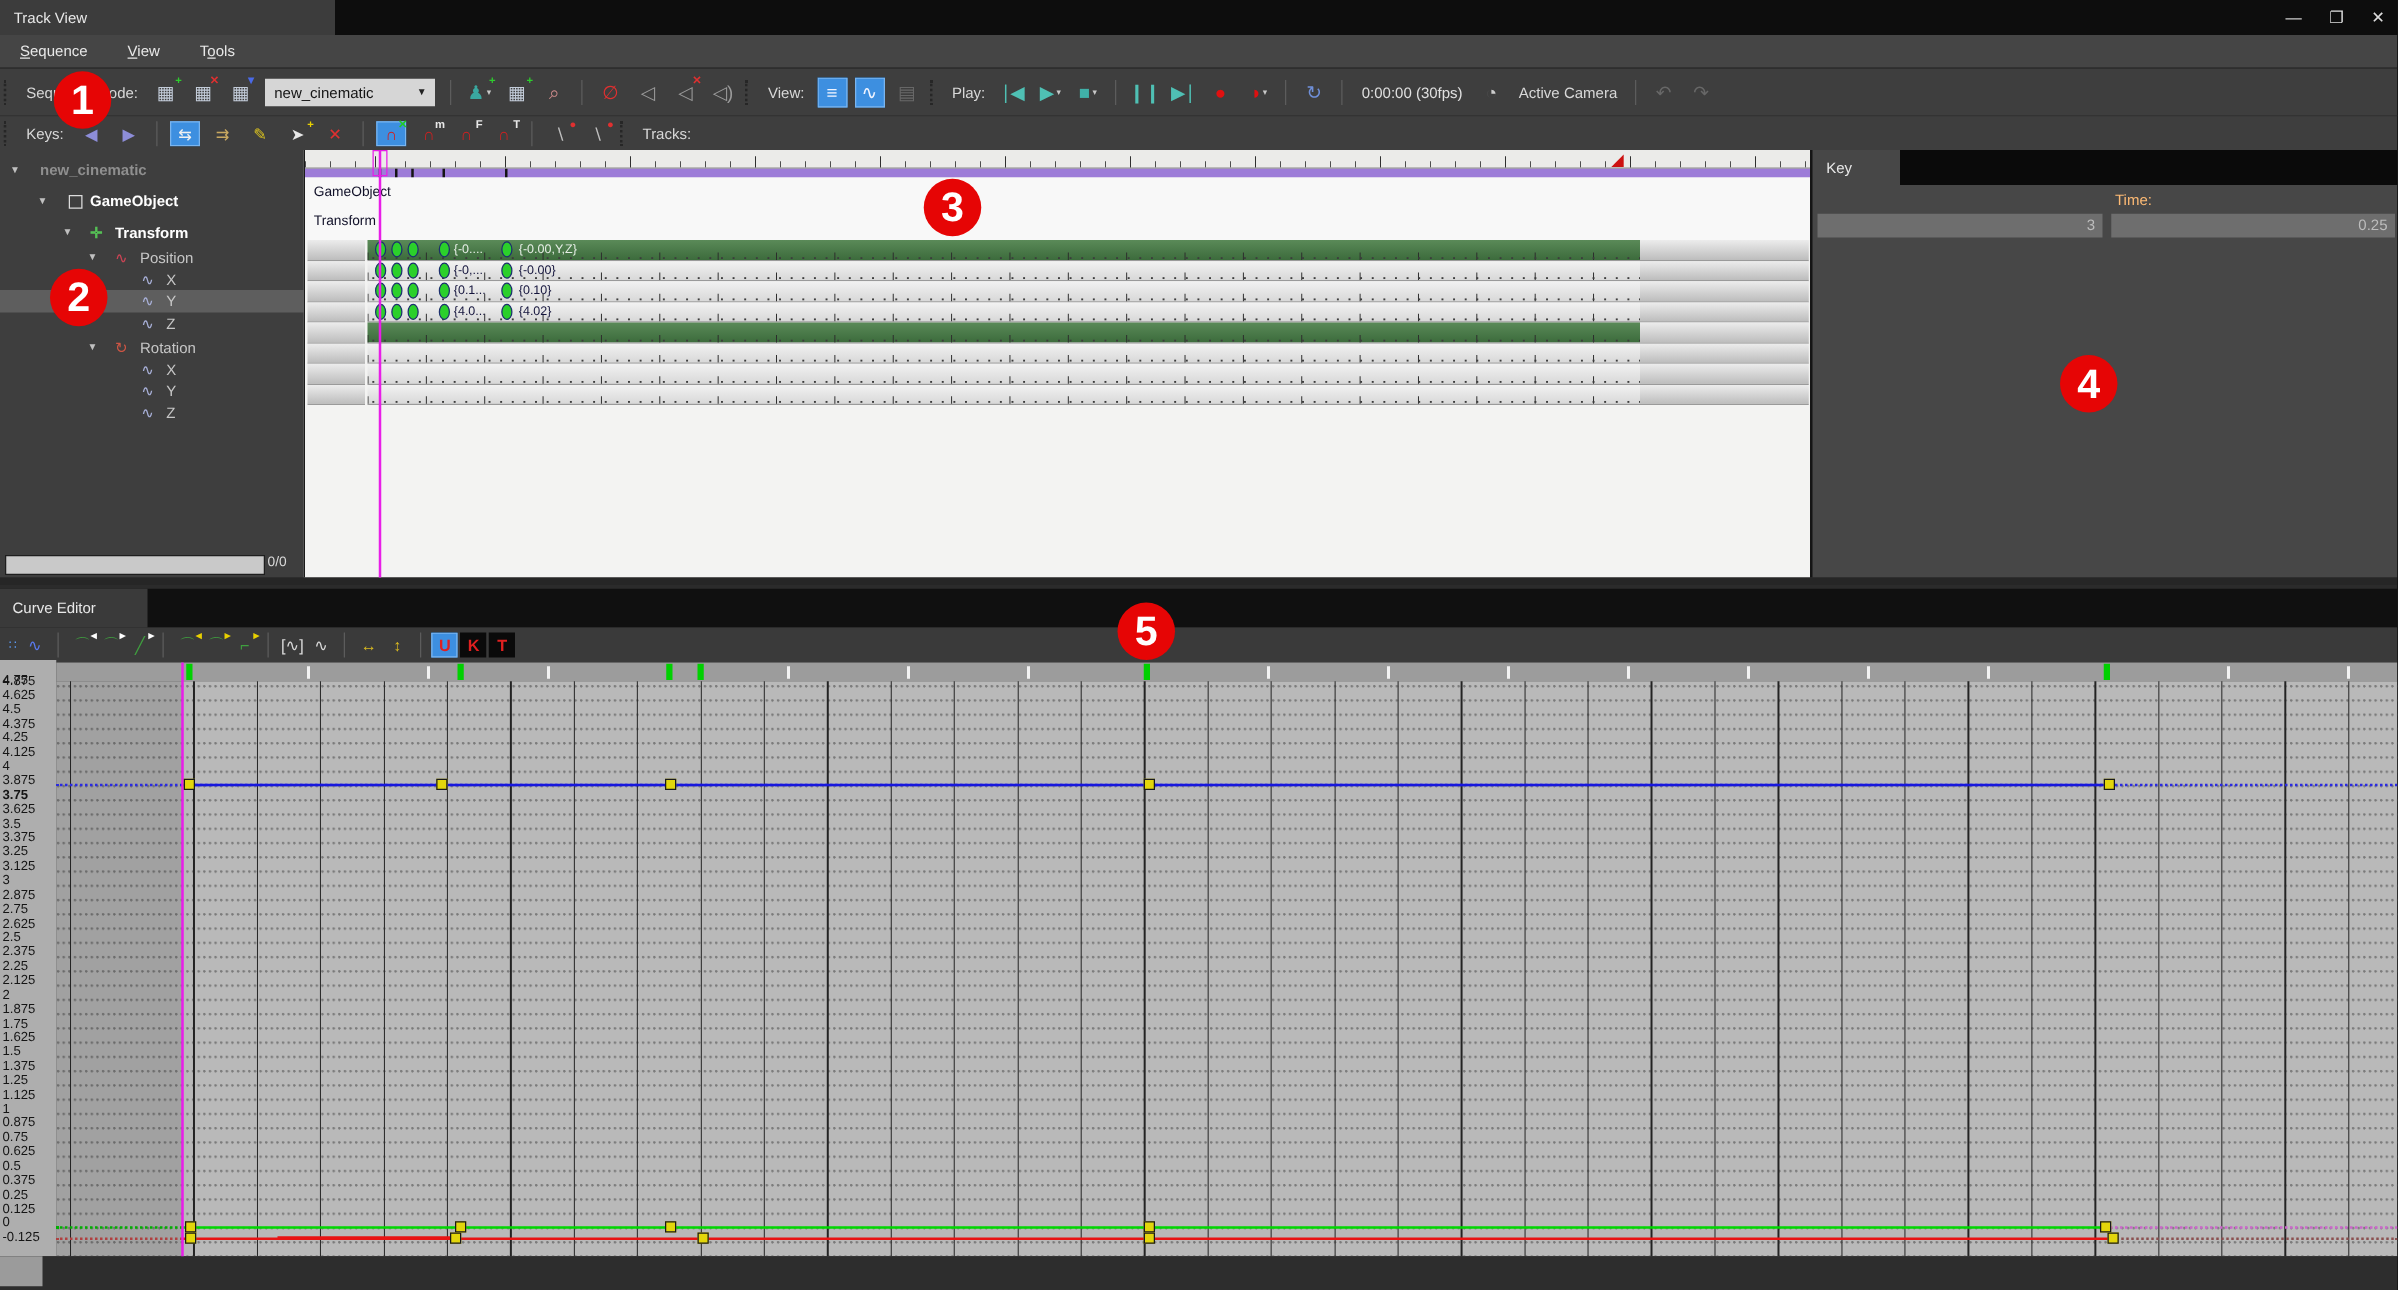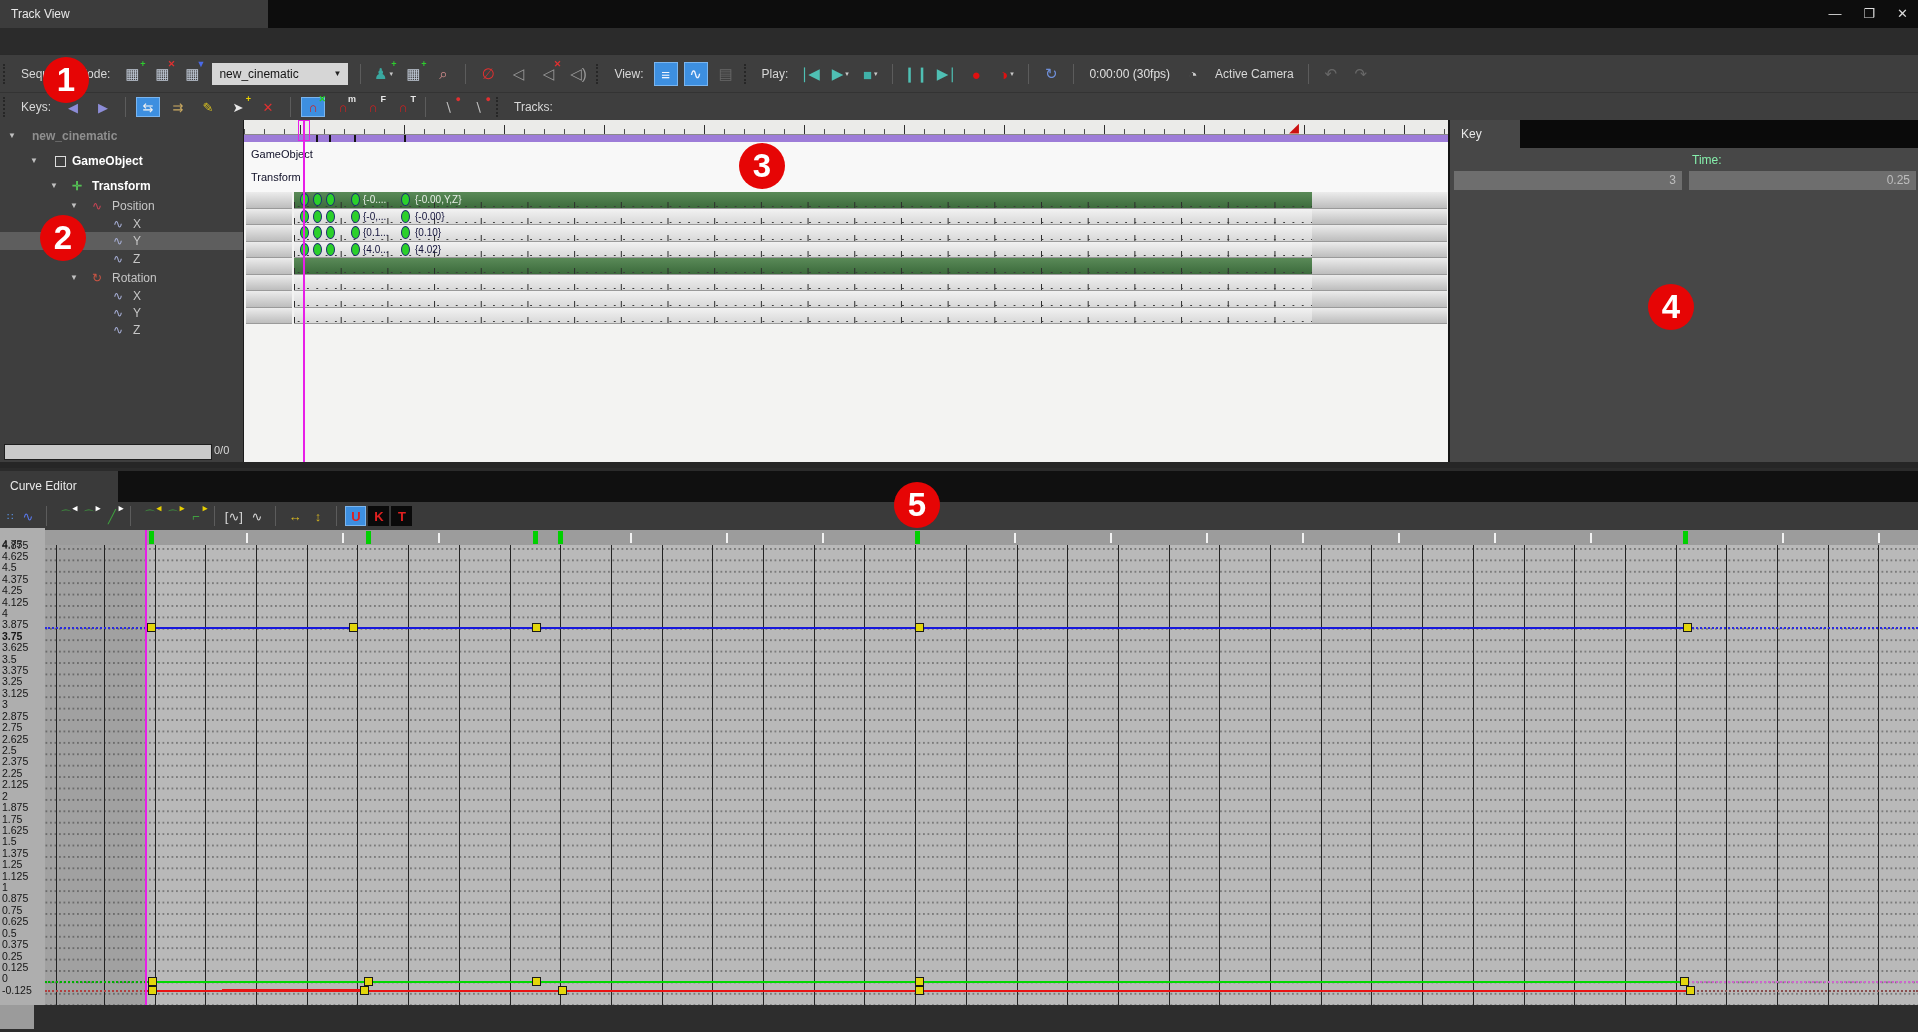--- a/index.html
+++ b/index.html
@@ -76,21 +76,21 @@
         top:1px;box-sizing:border-box;z-index:3;}
   .klabel{position:absolute;top:2px;font-size:10px;white-space:nowrap;z-index:3;}
   .klabel.light{color:#e6eee6;}
   .klabel.dark{color:#14143c;}
   #t-phrect{position:absolute;left:54px;top:0;width:12px;height:21px;border:1px solid #e81ee8;box-sizing:border-box;z-index:6;}
   #t-playhead{position:absolute;left:59px;top:0;width:2px;height:342px;background:#e81ee8;z-index:5;}
   #key-panel{position:absolute;left:1448px;top:120px;width:470px;height:342px;background:#474747;
              border-left:2px solid #151515;box-sizing:border-box;}
   #kp-black{position:absolute;left:70px;top:0;width:400px;height:28px;background:#0a0a0a;}
   #kp-tab{position:absolute;left:11px;top:7px;font-size:12px;color:#e8e8e8;}
-  #kp-time-label{position:absolute;left:242px;top:33px;font-size:12px;color:#86efac;}
+  #kp-time-label{position:absolute;left:242px;top:33px;font-size:12px;color:#fdba74;}
   .kp-field{position:absolute;top:51px;height:19px;background:#6e6e6e;color:#bdbdbd;font-size:12px;
             line-height:19px;text-align:right;padding-right:6px;box-sizing:border-box;}
   #kp-field1{left:4px;width:228px;}
   #kp-field2{left:239px;width:227px;}
   #gap-strip{position:absolute;left:0;top:462px;width:100%;height:6px;background:#262626;}
   
   #bottom{position:absolute;left:0;top:468px;width:1918px;height:564px;background:#2b2b2b;}
   #ce-tabstrip{position:absolute;left:0;top:3px;width:100%;height:31px;background:#101010;}
   #ce-tab{position:absolute;left:0;top:0;width:118px;height:31px;background:#3a3a3a;color:#e8e8e8;
           font-size:12px;line-height:31px;padding-left:10px;box-sizing:border-box;}
@@ -126,20 +126,25 @@
 
   <div id="titlebar">
     <div id="title-tab">Track View</div>
     <div id="win-controls">
       <span>—</span>
       <span>❐</span>
       <span>✕</span>
     </div>
   </div>
 
+  <div id="menubar">
+    <div class="menu-item"><span></span><span class="u">S</span><span>equence</span></div>
+    <div class="menu-item"><span></span><span class="u">V</span><span>iew</span></div>
+    <div class="menu-item"><span>T</span><span class="u">o</span><span>ols</span></div>
+  </div>
 
   <div id="toolbar1" class="toolbar">
     <div class="grip"></div>
     <span class="tb-label">Sequence/Node:</span>
     <div class="icon-row" id="tb1-seq">
         <div class="icon">
           <span style="color: rgb(194, 203, 216); font-weight: normal;">▦</span>
           <span class="ibadge" style="color: rgb(46, 204, 46);">+</span>
         </div>
         <div class="icon">

